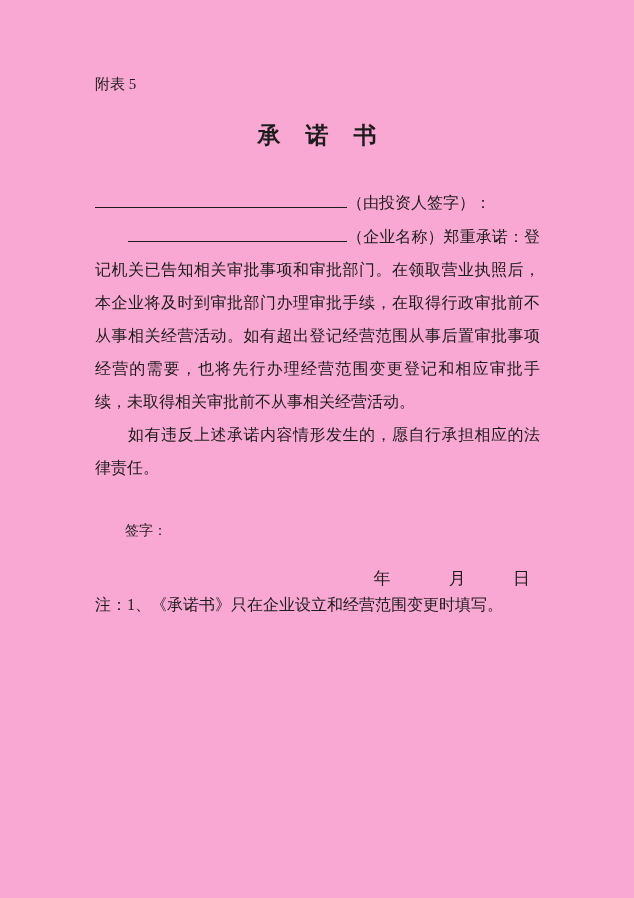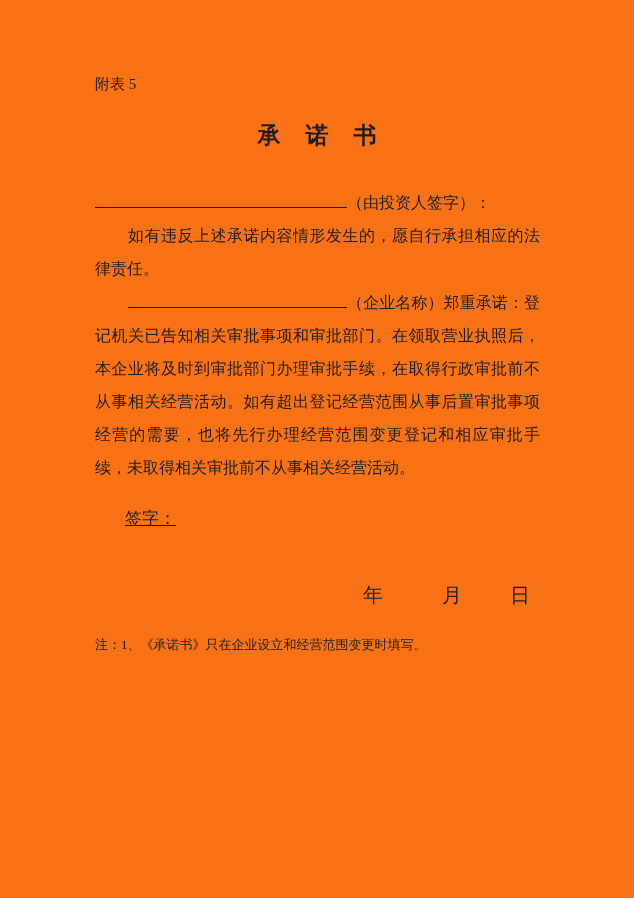--- a/index.html
+++ b/index.html
@@ -5,21 +5,21 @@
   html, body {
     margin: 0;
     padding: 0;
     background: #ffffff;
   }
   .page {
     position: relative;
     width: 634px;
     height: 898px;
     margin: 0 auto;
-    background: #f97316;
+    background: #f9a8d4;
     color: #1c1c1c;
     font-family: "Liberation Serif", "DejaVu Serif", serif;
     overflow: hidden;
     box-sizing: border-box;
     padding: 74px 94px 0 95px;
   }
   .appendix-label {
     font-size: 15px;
     line-height: 20px;
   }
@@ -43,38 +43,36 @@
     display: inline-block;
     border-bottom: 1px solid #1c1c1c;
     height: 22px;
     vertical-align: baseline;
   }
   .blank-registration { width: 252px; }
   .blank-enterprise  { width: 219px; }
   .para-commitment { text-indent: 33px; margin: 0; }
   .para-liability  { text-indent: 33px; margin: 0; }
   .signature-row {
-    margin-top: 18px;
+    margin-top: 30px;
     text-indent: 30px;
-    font-size: 17px;
+    font-size: 14px;
     line-height: 33px;
-    text-decoration: underline;
   }
   .date-row {
-    margin-top: 44px;
-    font-size: 20px;
+    margin-top: 15px;
+    font-size: 17px;
     line-height: 33px;
     text-align: right;
     padding-right: 10px;
   }
   .date-row .date-month { margin-left: 54px; }
   .date-row .date-day   { margin-left: 43px; }
   .notes {
-    margin-top: 23px;
-    font-size: 13px;
+    font-size: 16px;
     line-height: 19.3px;
     text-align: justify;
   }
   .notes p { margin: 0; }
   .notes p.indented { text-indent: 22px; }
   .page-number {
     position: absolute;
     left: 0;
     right: 0;
     bottom: 58px;
@@ -89,25 +87,25 @@
 <div class="page">
 
   <div class="appendix-label">附表 5</div>
 
   <h1 class="doc-title">承　诺　书</h1>
 
   <div class="body-text recipient-row">
     <span class="blank-line blank-registration"></span><span>（由投资人签字）：</span>
   </div>
 
-  <p class="body-text para-liability">如有违反上述承诺内容情形发生的，愿自行承担相应的法律责任。</p>
-
   <p class="body-text para-commitment">
     <span class="blank-line blank-enterprise"></span><span>（企业名称）郑重承诺：</span><span>登记机关已告知相关审批事项和审批部门。在领取营业执照后，本企业将及时到审批部门办理审批手续，在取得行政审批前不从事相关经营活动。如有超出登记经营范围从事后置审批事项经营的需要，也将先行办理经营范围变更登记和相应审批手续，未取得相关审批前不从事相关经营活动。</span>
   </p>
+
+  <p class="body-text para-liability">如有违反上述承诺内容情形发生的，愿自行承担相应的法律责任。</p>
 
   <div class="signature-row">签字：</div>
 
   <div class="date-row">
     <span class="date-year">年</span>
     <span class="date-month">月</span>
     <span class="date-day">日</span>
   </div>
 
   <div class="notes">

